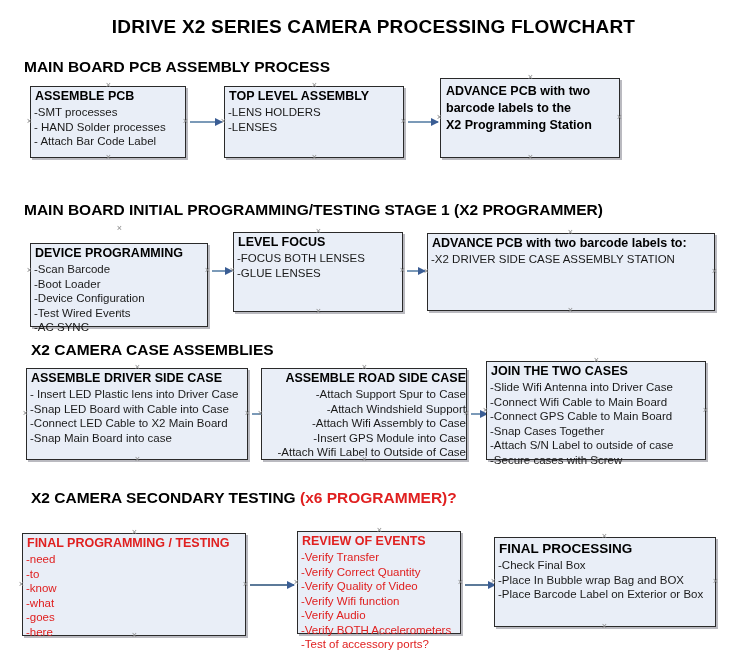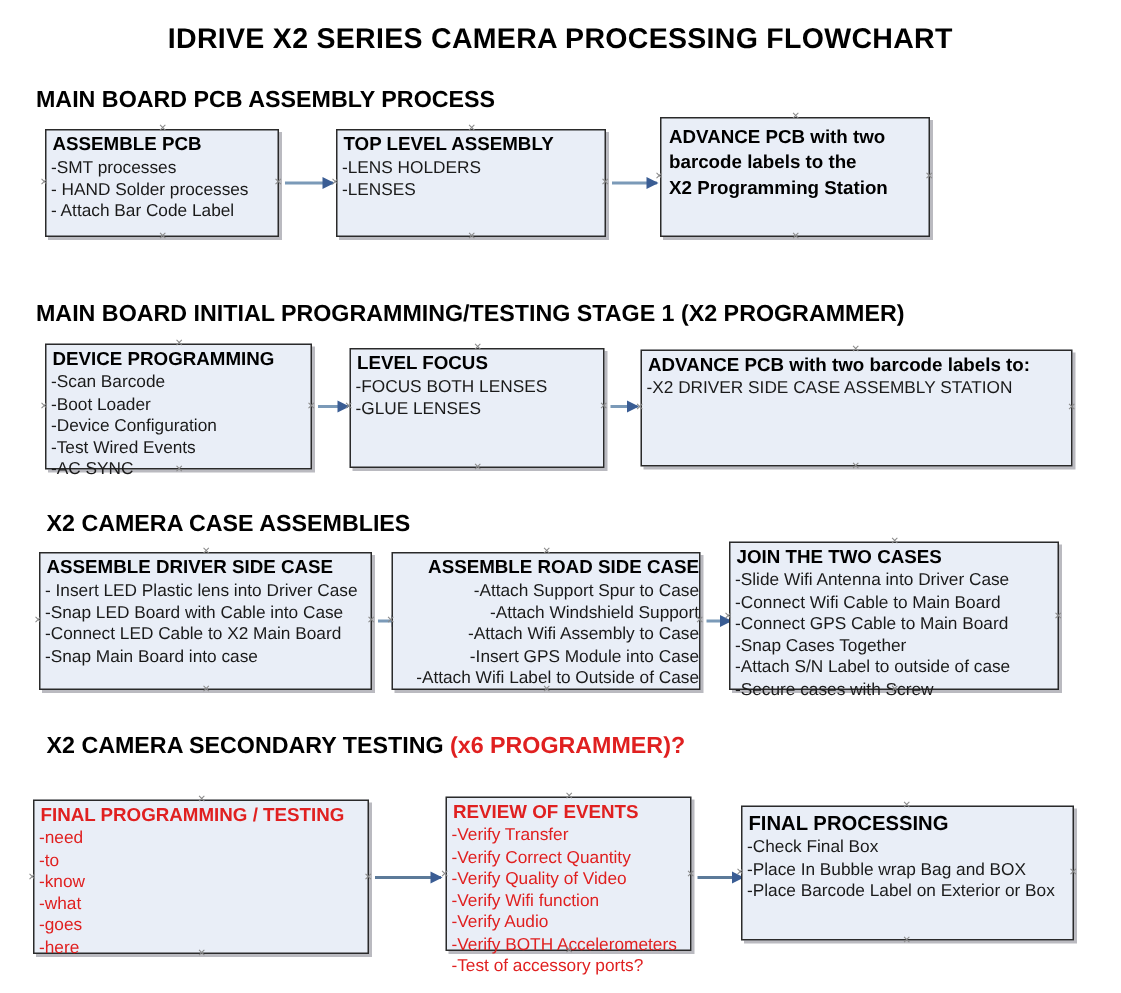--- a/index.html
+++ b/index.html
@@ -155,21 +155,21 @@
   </div>
   <div class="hx" style="left:527px; top:74px;"></div>
   <div class="hx" style="left:527px; top:154px;"></div>
   <div class="hx" style="left:436px; top:114px;"></div>
   <div class="hx" style="left:616px; top:114px;"></div>
 
   <div class="section-title" style="left:24px; top:201px;">
     <span>MAIN BOARD INITIAL PROGRAMMING/TESTING STAGE 1 (X2 PROGRAMMER)</span>
   </div>
 
-  <div class="pbox" style="left:30px; top:229px; width:178px; height:84px;">
+  <div class="pbox" style="left:30px; top:243px; width:178px; height:84px;">
     <div class="ptitle">DEVICE PROGRAMMING</div>
     <div class="pline">-Scan Barcode</div>
     <div class="pline">-Boot Loader</div>
     <div class="pline">-Device Configuration</div>
     <div class="pline">-Test Wired Events</div>
     <div class="pline">-AC SYNC</div>
   </div>
   <div class="hx" style="left:116px; top:225px;"></div>
   <div class="hx" style="left:116px; top:309px;"></div>
   <div class="hx" style="left:26px; top:267px;"></div>

